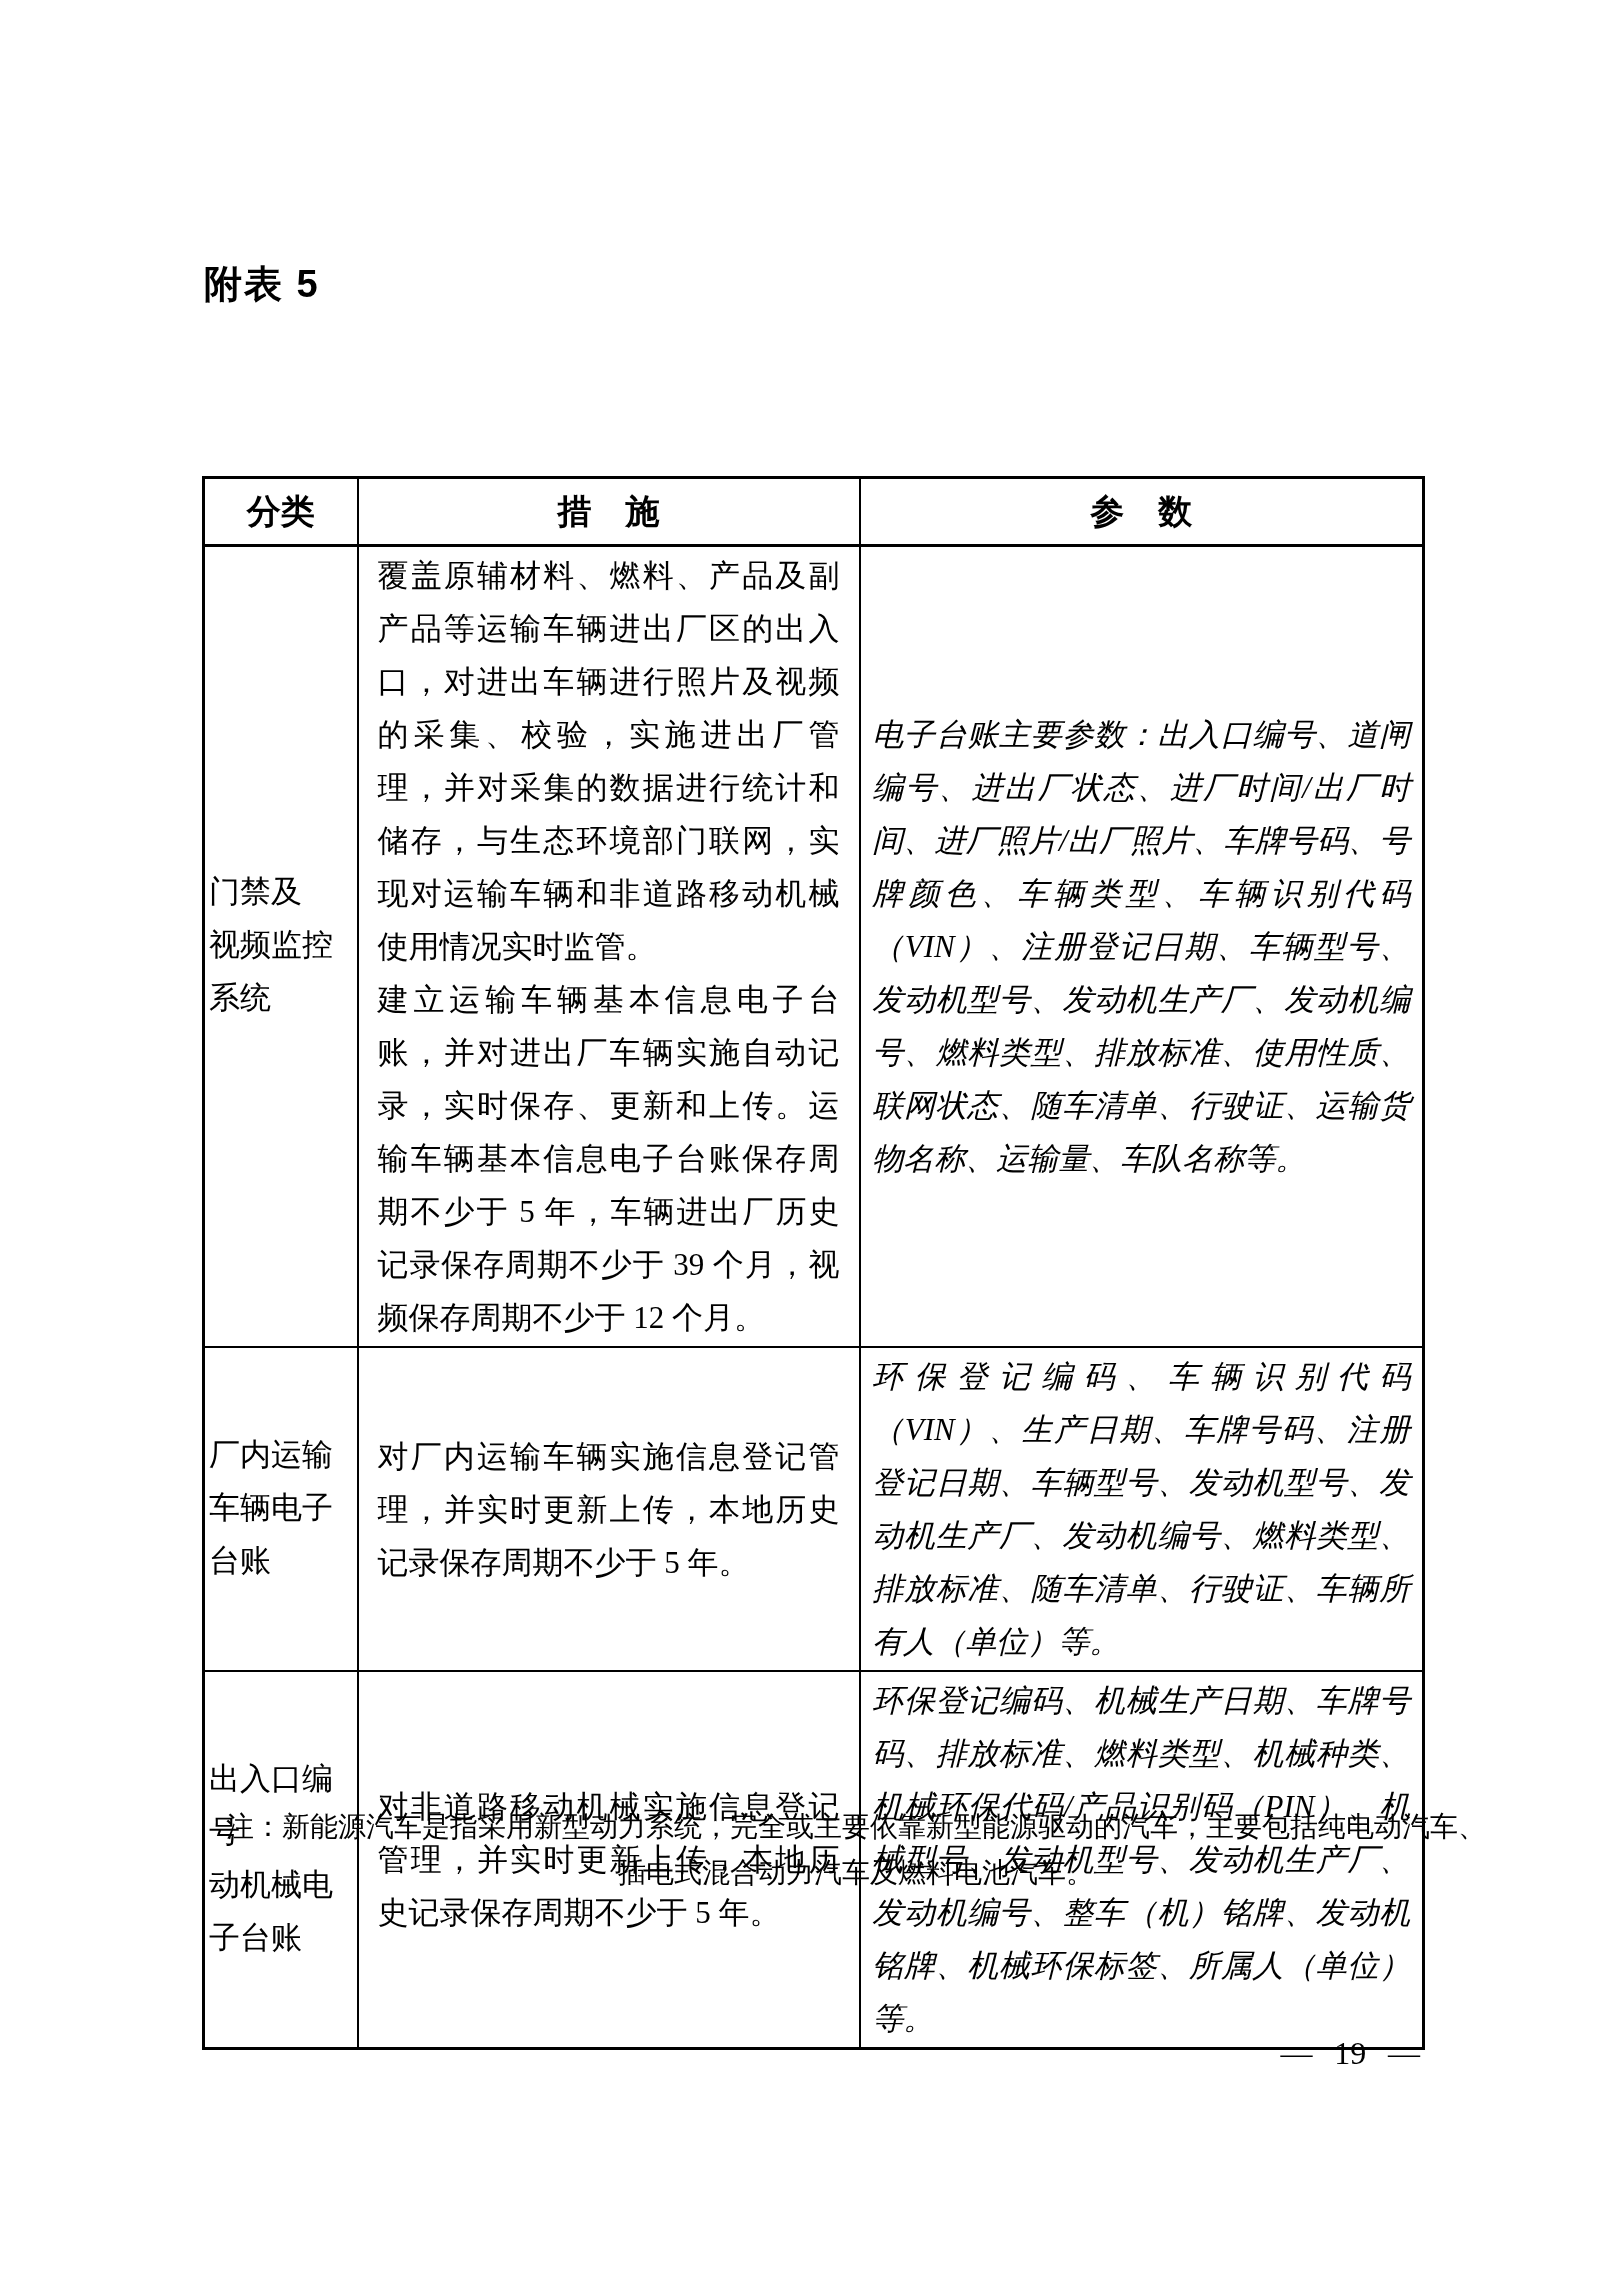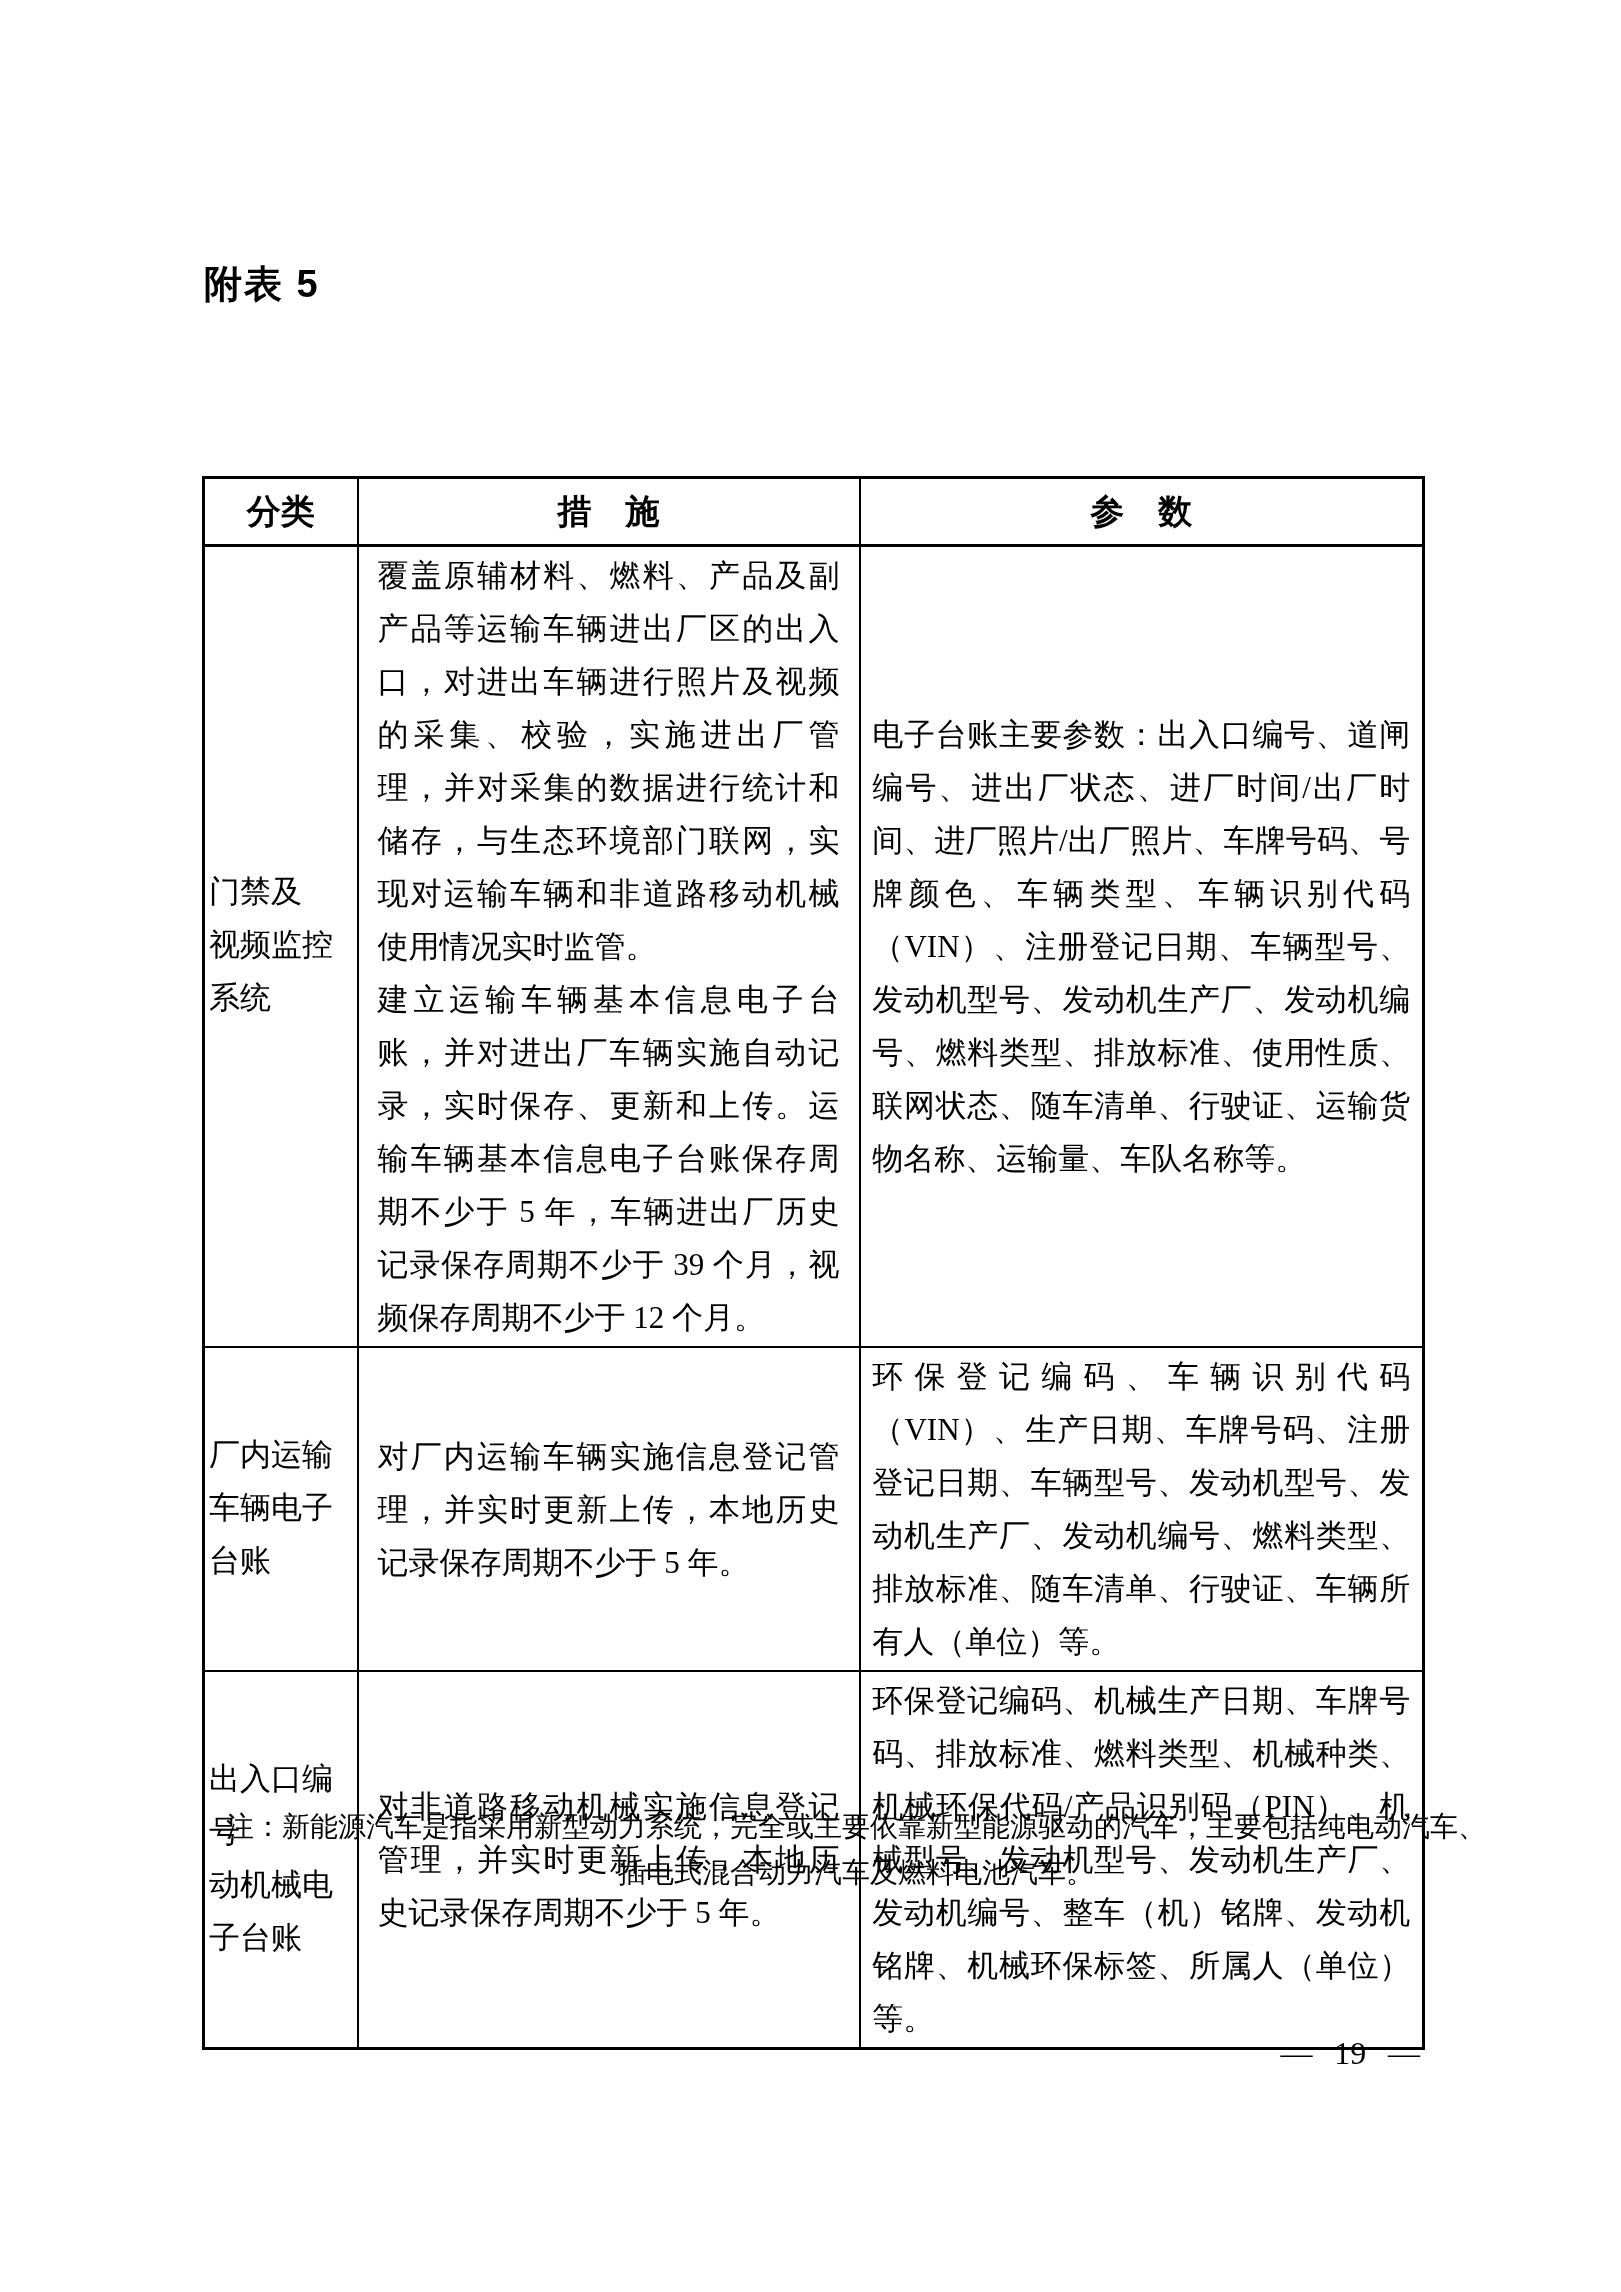--- a/index.html
+++ b/index.html
@@ -79,20 +79,21 @@
   td.cell-measures {
     text-align: justify;
     padding: 2px 19px;
   }
   td.cell-measures p {
     margin: 0;
   }
   td.cell-parameters {
     text-align: justify;
     padding: 2px 11.8px;
+    font-style: italic;
   }
   .footnote {
     position: absolute;
     left: 204px;
     top: 1804px;
     width: 1304px;
     margin: 0;
     font-size: 28px;
     line-height: 46px;
     white-space: pre-line;

